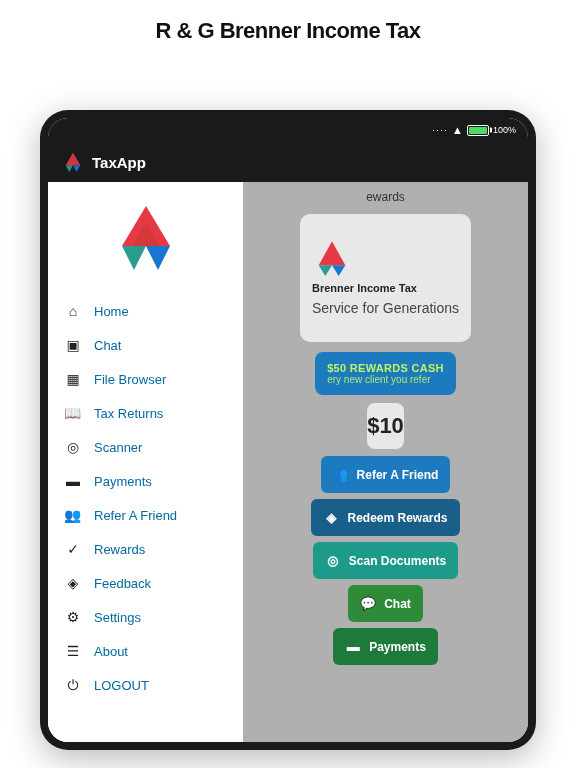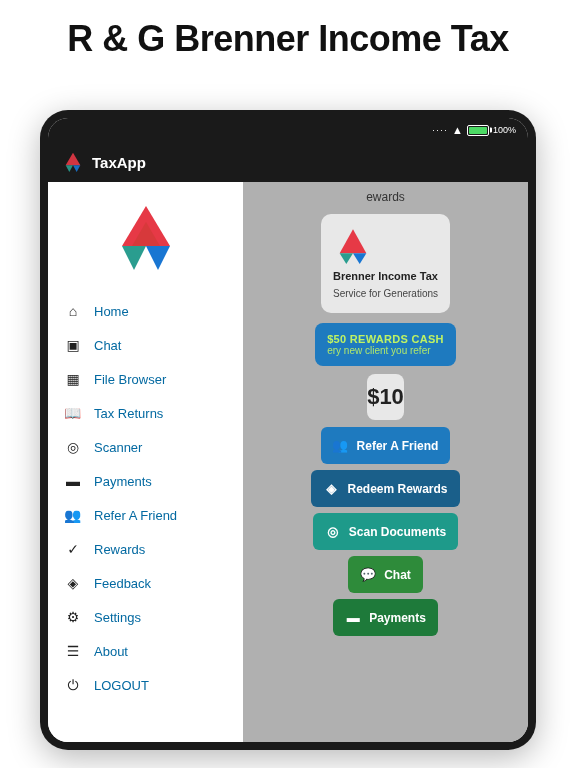--- a/index.html
+++ b/index.html
@@ -8,21 +8,21 @@
       height: 768px;
       background: #ffffff;
       font-family: -apple-system, BlinkMacSystemFont, 'Helvetica Neue', Arial, sans-serif;
       overflow: hidden;
       position: relative;
     }
 
     
     .page-title {
       text-align: center;
-      font-size: 36px;
+      font-size: 22px;
       font-weight: 700;
       color: #111;
       padding: 18px 20px 14px;
       letter-spacing: -0.5px;
     }
 
     
     .device-frame {
       position: absolute;
       top: 110px;
@@ -189,37 +189,37 @@
       padding: 8px 12px 4px;
       font-size: 12px;
       color: #333;
       font-weight: 500;
     }
 
     .brand-card {
       margin: 6px 10px;
       background: #e8e8e8;
       border-radius: 10px;
-      padding: 14px 12px;
+      padding: 26px 12px;
       display: flex;
       flex-direction: column;
       gap: 6px;
     }
     .brand-card-row {
       display: flex;
       align-items: center;
       gap: 10px;
     }
     .brand-name {
       font-size: 11px;
       font-weight: 700;
       color: #222;
     }
     .brand-tagline {
-      font-size: 10px;
+      font-size: 14px;
       color: #444;
     }
 
     .rewards-banner {
       margin: 4px 10px;
       background: #1e7abf;
       border-radius: 8px;
       padding: 10px 12px;
       color: #bef264;
     }

